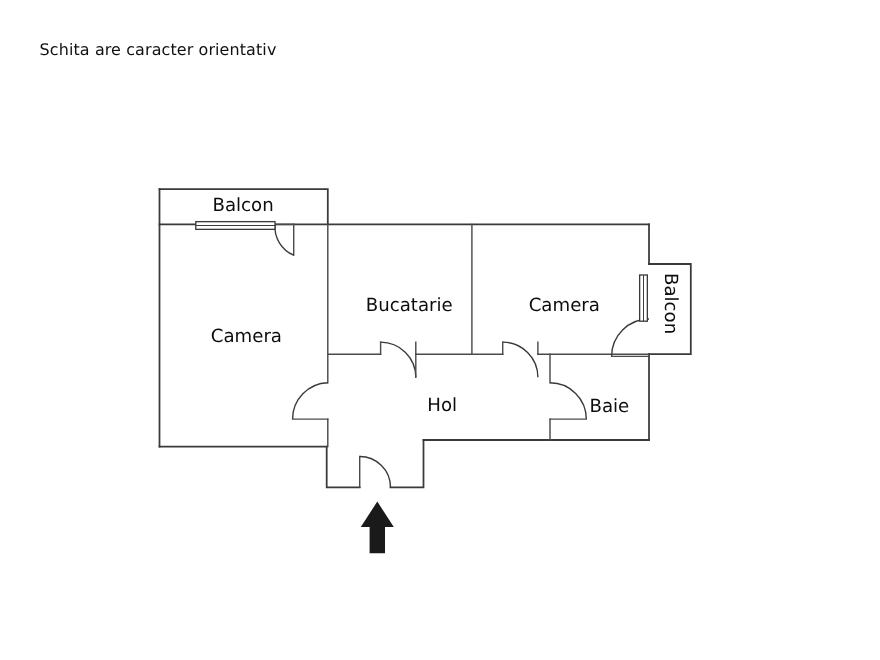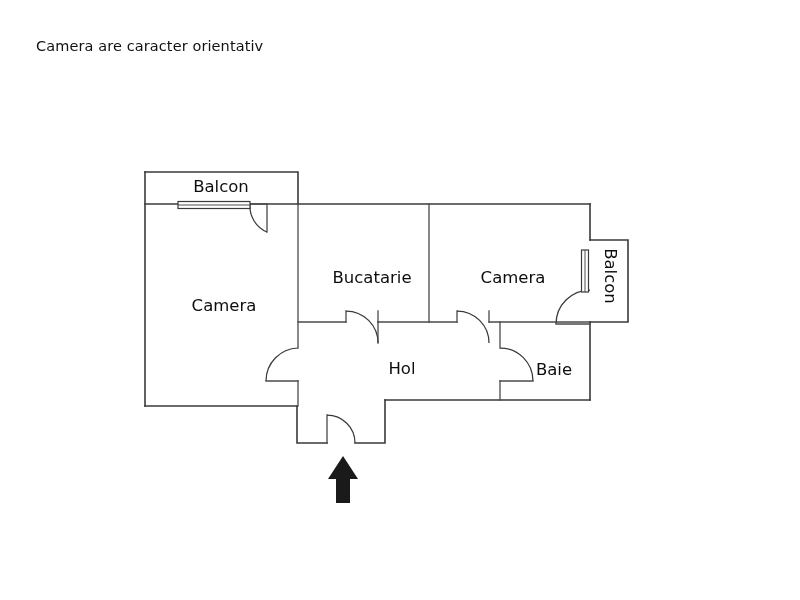--- a/index.html
+++ b/index.html
@@ -75,21 +75,21 @@
     fill: #0d0d0d;
     text-anchor: middle;
     dominant-baseline: middle;
   }
 </style>
 </head>
 <body>
 
 <div id="plan-root">
 
-  <div class="caption">Camera are caracter orientativ</div>
+  <div class="caption">Schita are caracter orientativ</div>
 
   <svg id="floorplan" width="800" height="600" viewBox="0 0 800 600">
 
     <g>
 
       <path class="wall" d="M 145 172 L 298 172 L 298 204"></path>
 
       <path class="wall" d="M 145 204 L 590 204"></path>
 
       <path class="wall" d="M 145 172 L 145 406"></path>

